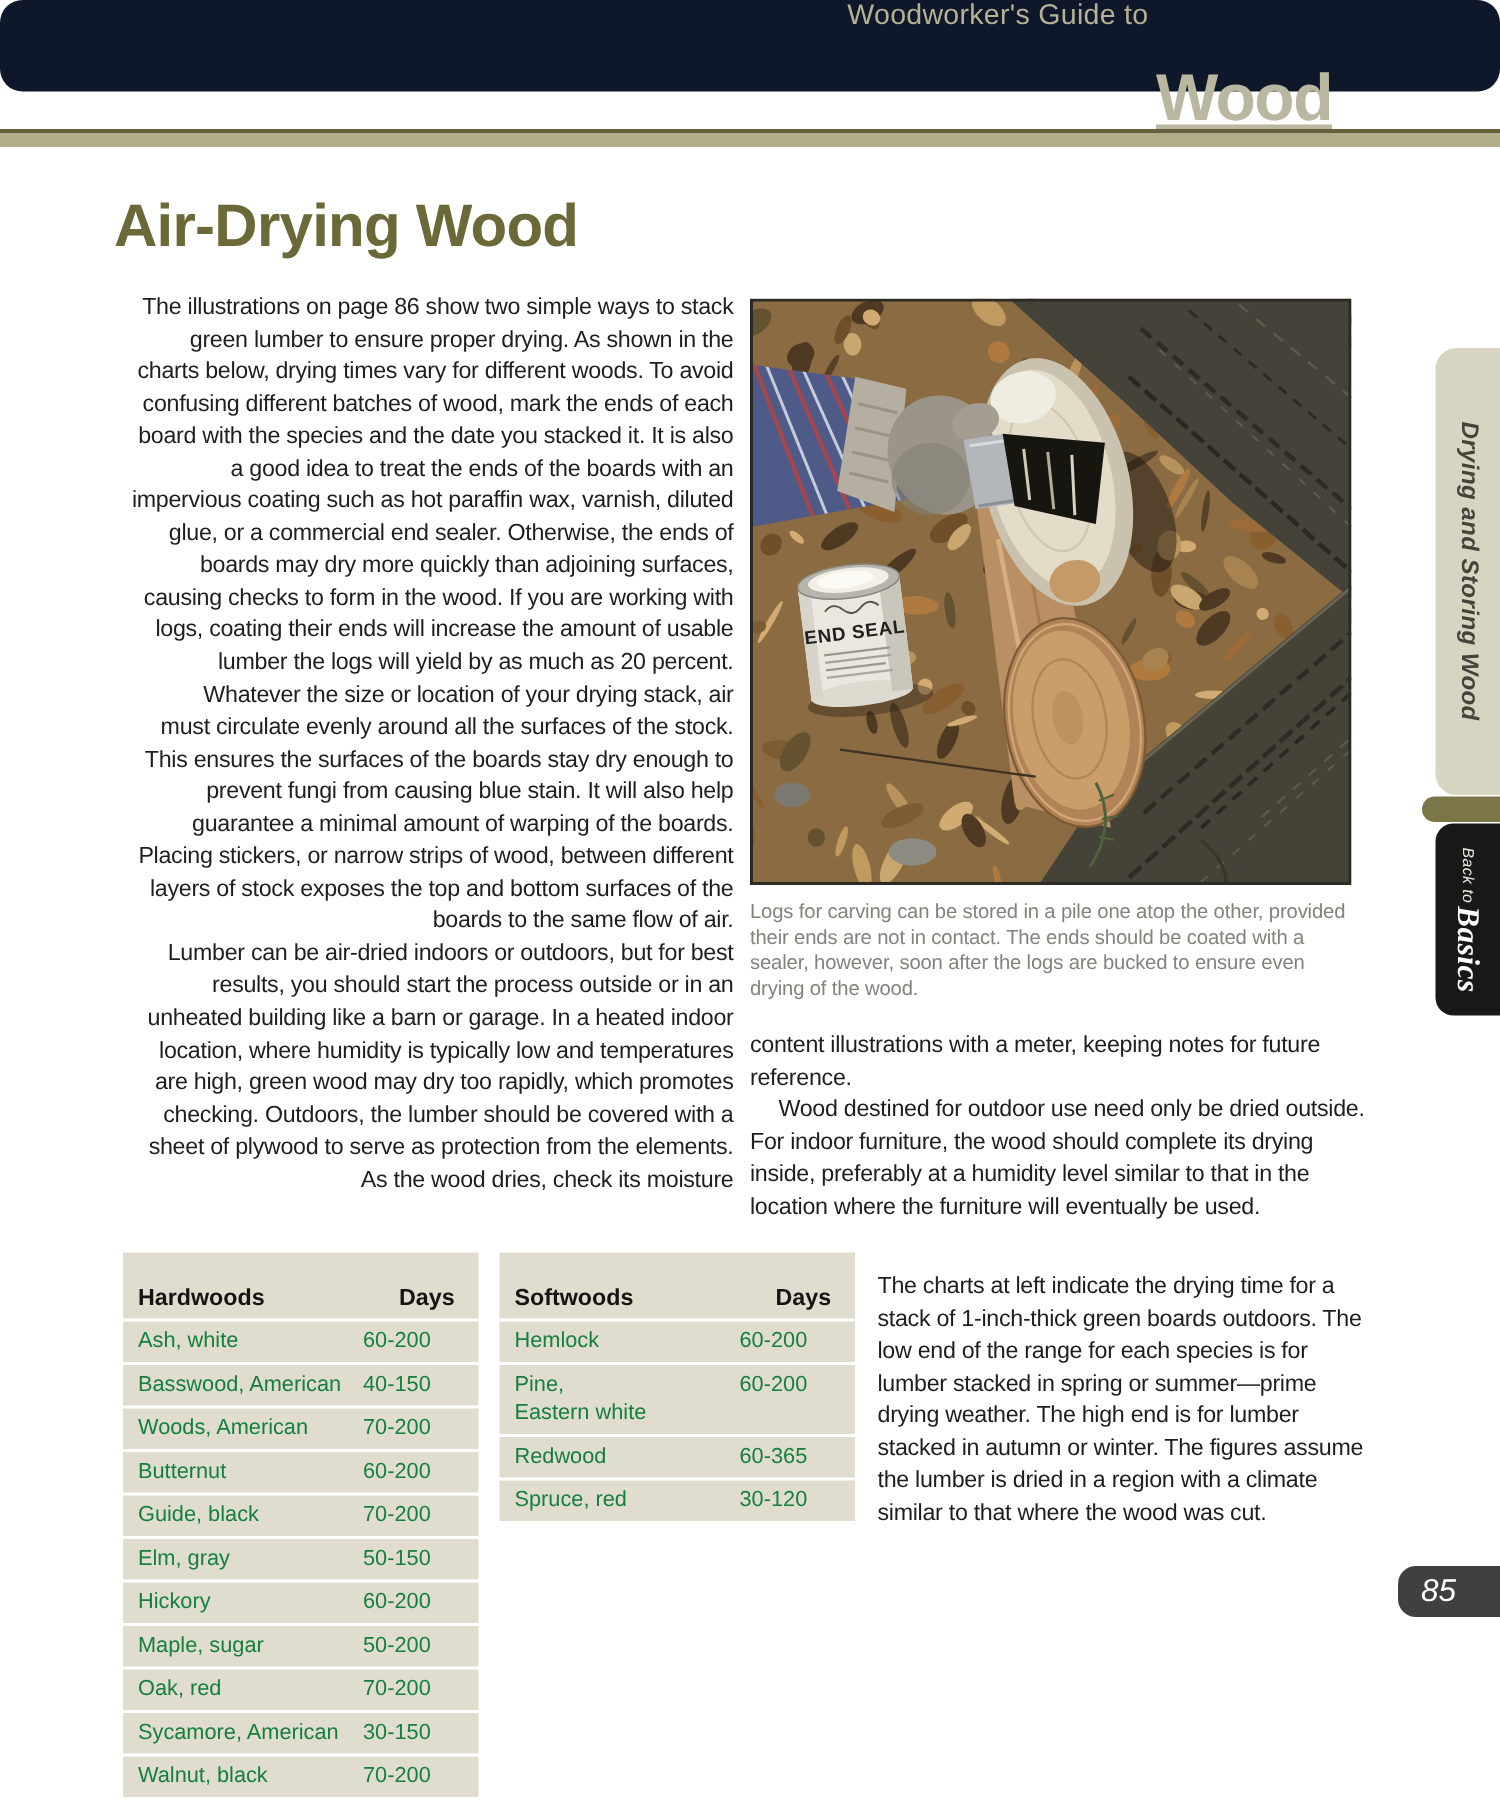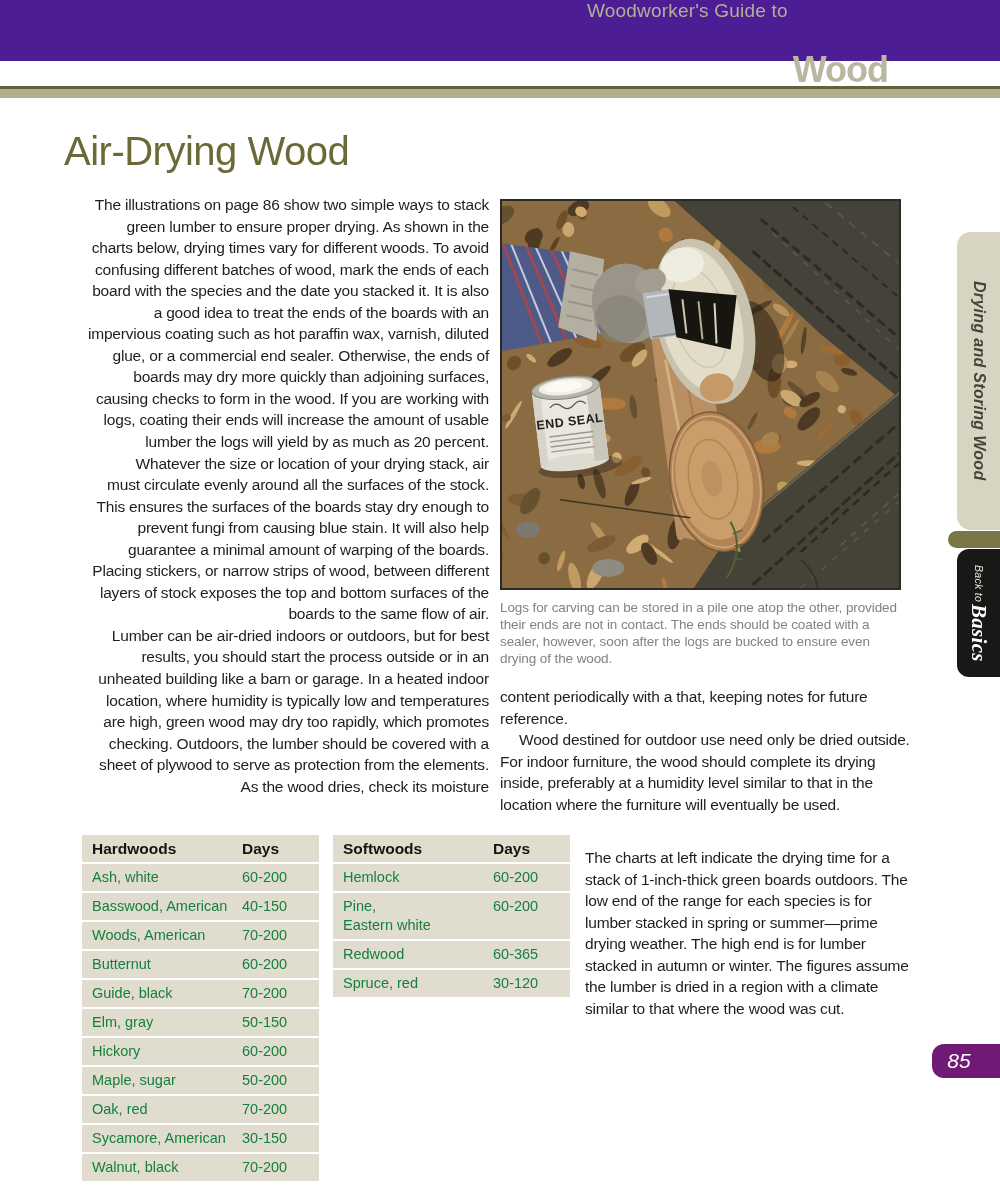--- a/index.html
+++ b/index.html
@@ -1,64 +1,64 @@
 <!DOCTYPE html>
 <html><head>
 <meta charset="utf-8">
 <style>
   html,body{margin:0;padding:0;}
   body{font-family:"Liberation Sans",sans-serif;background:#e8e8e8;}
   .page{position:relative;width:1000px;height:1200px;background:#fff;overflow:hidden;}
 
   
-  .masthead{position:absolute;left:0;top:0;width:100%;height:61px;background:#4c1d95;}
+  .masthead{position:absolute;left:0;top:0;width:100%;height:61px;background:#0f172a;border-radius:15px;}
   .band1{position:absolute;left:0;top:86px;width:100%;height:3px;background:#63603e;}
   .band2{position:absolute;left:0;top:89px;width:100%;height:9px;background:#b2ae89;}
   .mh-text{position:absolute;right:112px;top:0;height:82px;display:flex;align-items:baseline;}
   .mh-light{font-size:19px;color:#b4b194;letter-spacing:.2px;}
-  .mh-bold{font-size:36px;font-weight:bold;color:#bab7a0;margin-left:5px;letter-spacing:-1px;align-self:flex-end;line-height:1;position:relative;top:6px;}
-
-  
-  .title{position:absolute;left:64px;top:128px;margin:0;font-size:40px;line-height:46px;font-weight:normal;color:#6b6937;letter-spacing:-.5px;}
+  .mh-bold{font-size:44px;font-weight:bold;color:#bab7a0;margin-left:5px;letter-spacing:-1px;align-self:flex-end;line-height:1;position:relative;top:6px;text-decoration:underline;}
+
+  
+  .title{position:absolute;left:76px;top:128px;margin:0;font-size:40px;line-height:46px;font-weight:bold;color:#6b6937;letter-spacing:-.5px;}
   .body-text{font-size:15.5px;line-height:21.55px;color:#1f1e1c;letter-spacing:-.2px;}
   .body-text p{margin:0;}
   .body-text p.ind{text-indent:19px;}
   .col-left{position:absolute;left:82px;top:194px;width:407px;text-align:right;}
   .col-right{position:absolute;left:500px;top:686px;width:414px;}
 
   
   .photo{position:absolute;left:500px;top:199px;width:401px;height:391px;margin:0;}
   .photo svg{display:block;width:100%;height:100%;}
   .caption{position:absolute;left:500px;top:599px;width:406px;font-size:13.5px;line-height:17px;color:#84827a;letter-spacing:-.1px;}
 
   
   .wtable{position:absolute;width:237px;}
   .t-hard{left:82px;top:835px;}
   .t-soft{left:333px;top:835px;}
   .trow{display:grid;grid-template-columns:150px 1fr;padding:4px 0 4px 10px;background:#e0ddcf;margin-bottom:2px;min-height:23px;box-sizing:border-box;align-items:start;}
   .trow .tcell{font-size:14.5px;line-height:19px;color:#15803d;white-space:pre-line;}
-  .thead{min-height:26px;padding-top:4px;}
+  .thead{min-height:26px;padding-top:21px;gap:24px;}
   .thead .tcell{font-weight:bold;color:#141412;font-size:15.5px;}
 
   
   .sidebox{position:absolute;left:585px;top:832px;width:334px;}
   .sidebox h2{margin:0;font-size:21px;line-height:26px;font-weight:bold;color:#6d6c32;letter-spacing:-.2px;}
   .sidebox h2 span{display:block;}
   .sidebox p{margin:15px 0 0 0;font-size:15.5px;line-height:21.5px;color:#1f1e1c;letter-spacing:-.2px;}
 
   
   .tab-chapter{position:absolute;right:0;top:232px;width:43px;height:298px;background:#d7d4c2;border-radius:14px 0 0 14px;display:flex;align-items:center;justify-content:center;}
   .tab-chapter span{writing-mode:vertical-rl;font-size:16px;font-style:italic;font-weight:bold;color:#45443a;letter-spacing:.3px;}
   .tab-band{position:absolute;right:0;top:531px;width:52px;height:17px;background:#7b7648;border-radius:9px 0 0 9px;}
   .tab-series{position:absolute;right:0;top:549px;width:43px;height:128px;background:#1a1817;border-radius:12px 0 0 12px;display:flex;align-items:center;justify-content:center;}
   .tab-series .vtext{writing-mode:vertical-rl;display:flex;align-items:center;}
   .tab-series .backto{font-size:10.5px;font-style:italic;color:#e8e6e0;letter-spacing:.3px;}
   .tab-series .basics{font-family:"Liberation Serif",serif;font-size:21px;font-weight:bold;font-style:italic;color:#ffffff;margin-top:2px;letter-spacing:.3px;}
 
-  .folio{position:absolute;right:0;top:1044px;width:68px;height:34px;background:#701a75;border-radius:12px 0 0 12px;color:#fff;font-size:21px;font-style:italic;display:flex;align-items:center;justify-content:center;padding-right:14px;box-sizing:border-box;}
+  .folio{position:absolute;right:0;top:1044px;width:68px;height:34px;background:#404040;border-radius:12px 0 0 12px;color:#fff;font-size:21px;font-style:italic;display:flex;align-items:center;justify-content:center;padding-right:14px;box-sizing:border-box;}
 </style>
 </head>
 <body>
 
 <div class="page">
 
   <header class="masthead">
     <div class="mh-text">
       <span class="mh-light">Woodworker's Guide to</span>
       <span class="mh-bold">Wood</span>
@@ -371,21 +371,21 @@
         </g>
 
         <rect x="1" y="1" width="398" height="388" fill="none" stroke="#2c2a24" stroke-width="2"></rect>
       </g>
     </svg>
   </figure>
 
   <div class="caption">Logs for carving can be stored in a pile one atop the other, provided their ends are not in contact. The ends should be coated with a sealer, however, soon after the logs are bucked to ensure even drying of the wood.</div>
 
   <div class="col-right body-text">
-    <p>content periodically with a that, keeping notes for future reference.</p>
+    <p>content illustrations with a meter, keeping notes for future reference.</p>
     <p class="ind">Wood destined for outdoor use need only be dried outside. For indoor furniture, the wood should complete its drying inside, preferably at a humidity level similar to that in the location where the furniture will eventually be used.</p>
   </div>
 
   <div class="wtable t-hard">
     <div class="trow thead">
       <div class="tcell">Hardwoods</div>
       <div class="tcell">Days</div>
     </div>
     <div>
         <div class="trow">

